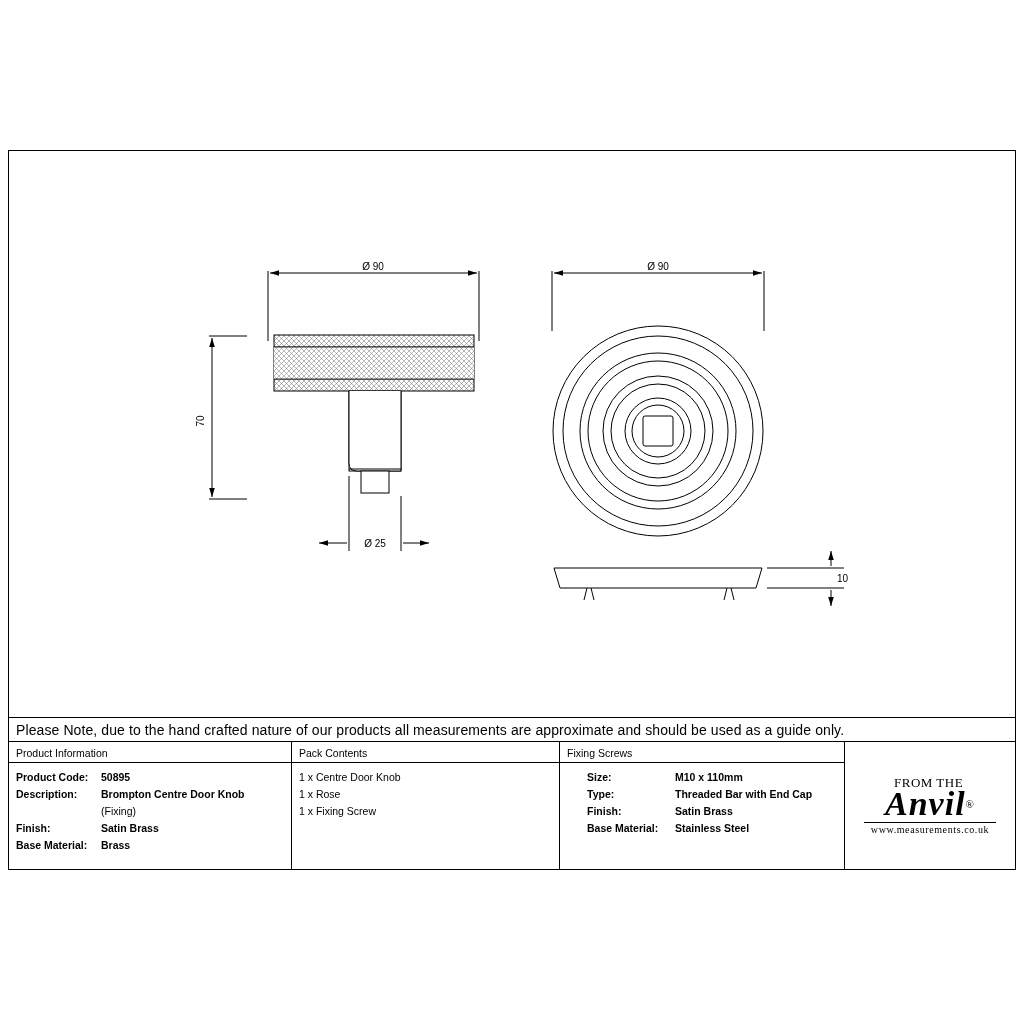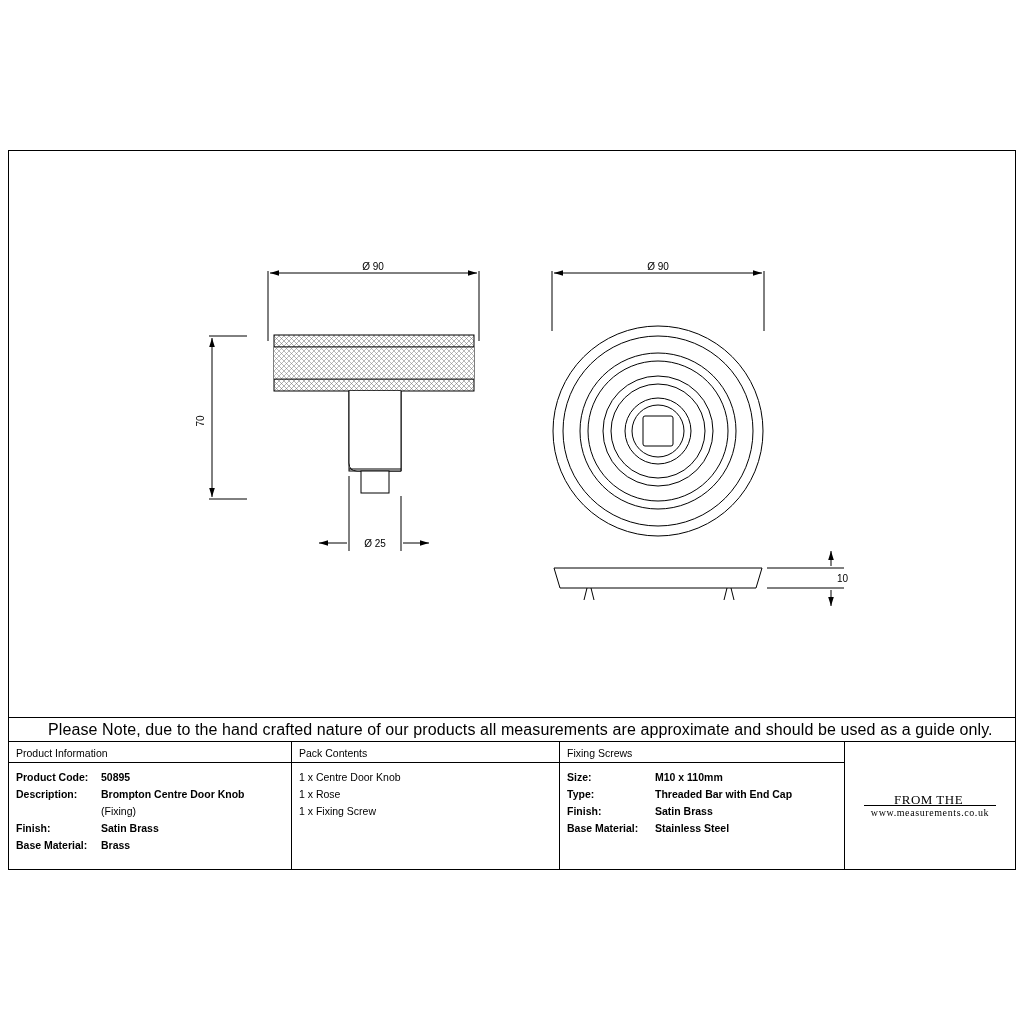--- a/index.html
+++ b/index.html
@@ -38,24 +38,23 @@
     left: 0;
     top: 566px;
     width: 1006px;
     height: 24px;
     border-top: 1px solid #000;
     box-sizing: border-box;
     display: flex;
     align-items: center;
   }
   .note-text {
-    font-size: 16px;
+    font-size: 14px;
     padding-left: 7px;
     letter-spacing: 0.1px;
-    margin-left: 32px;
   }
 
   .info-row {
     position: absolute;
     left: 0;
     top: 590px;
     width: 1006px;
     height: 128px;
     border-top: 1px solid #000;
     box-sizing: border-box;
@@ -83,21 +82,21 @@
     padding: 6px 0 0 7px;
     font-size: 10.5px;
   }
   .kv {
     display: flex;
     line-height: 17px;
     font-weight: bold;
   }
   .kv .k { width: 85px; flex: 0 0 85px; }
   .kv .v { flex: 1; }
-  .kv-fix .k { width: 88px; flex: 0 0 88px; }
+  .kv-fix .k { width: 88px; flex: 0 0 88px; margin-left: 20px; }
   .plain-line { line-height: 17px; }
   .indent-v { padding-left: 85px; line-height: 17px; }
 
   
   .logo-wrap {
     position: absolute;
     left: 0; top: 0;
     width: 170px; height: 127px;
     display: flex;
     align-items: center;
@@ -286,20 +285,23 @@
           <span class="k">Base Material:</span>
           <span class="v">Stainless Steel</span>
         </div>
       </div>
     </div>
 
     <div class="col col-logo">
       <div class="logo-wrap">
         <div class="logo-inner">
           <div class="logo-from">FROM THE</div>
+          <div>
+            <span class="logo-anvil">Anvil</span><span class="reg logo-anvil" style="font-size:11px;font-style:normal;font-weight:normal;vertical-align:super;">®</span>
+          </div>
           <div class="logo-rule"></div>
           <div class="logo-url">www.measurements.co.uk</div>
         </div>
       </div>
     </div>
 
   </div>
 </div>
 
 </body></html>

